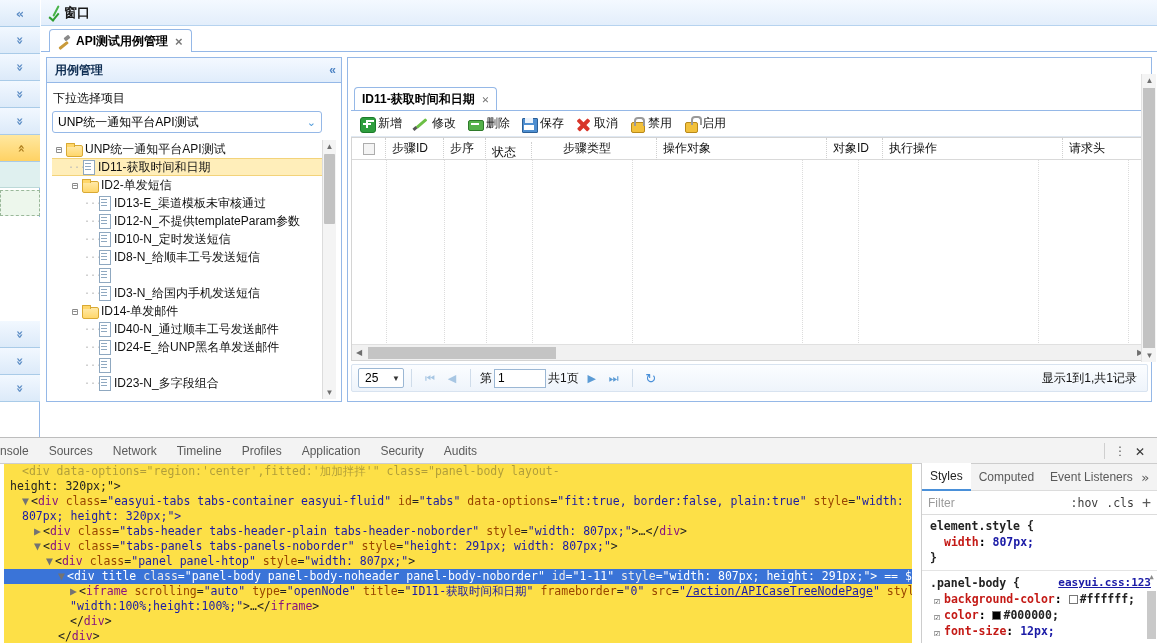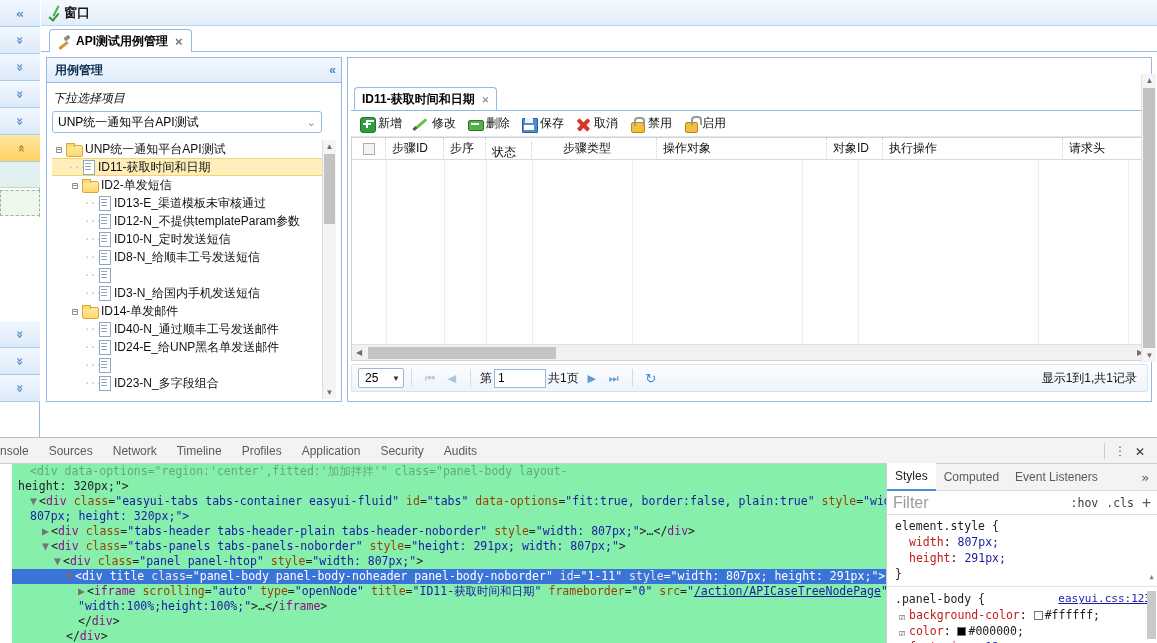--- a/index.html
+++ b/index.html
@@ -108,21 +108,21 @@
   .panel-head {
     height: 25px;
     background: linear-gradient(to bottom,#f4f9ff 0%,#e0edfb 100%);
     border-bottom: 1px solid #95b8e7;
     display: flex; align-items: center; padding: 0 5px 0 8px;
     color: #0e2d52; font-weight: bold; font-size: 12px;
   }
   .panel-head .spacer{flex:1;}
   .collapse-ico{color:#4e84c4; font-weight:bold; font-size:12px;}
   #leftbody { position:absolute; left:0; top:26px; right:0; bottom:0; background:#fff; padding:4px 5px 0 5px; }
-  .field-label { font-size: 12px; color:#111; margin: 2px 0 4px 1px; font-style: italic; }
+  .field-label { font-size: 12px; color:#111; margin: 2px 0 4px 1px; }
   .combo {
     height: 22px; border: 1px solid #95b8e7; border-radius: 3px;
     background: #fff; display: flex; align-items: center;
     padding: 0 2px 0 5px; font-size: 12px; margin-right: 14px;
   }
   .combo .val { flex: 1; white-space: nowrap; overflow: hidden; }
   .combo .arrow { color:#4e9ada; font-size: 11px; padding-right:3px;}
 
   
   #tree {
@@ -296,50 +296,50 @@
     background:#f3f3f3; border-bottom:1px solid #cdcdcd;
     display:flex; align-items:center;
   }
   .dt-tab { padding:0 10px; font-size:12px; color:#5a5a5a; font-family:"Liberation Sans", sans-serif; line-height:26px;}
   .dt-tools { margin-left:auto; display:flex; align-items:center; gap:4px; padding-right:8px;}
   .dt-sep { width:1px; height:16px; background:#cfcfcf; margin-right:4px;}
   .kebab { width:14px; text-align:center; color:#5a5a5a; font-size:12px; letter-spacing:0; line-height:10px;}
   .xbtn { width:18px; text-align:center; color:#3b3b3b; font-size:15px;}
 
   #dt-dom {
-    position:absolute; left:12px; top:26px; width:908px; bottom:0;
-    background:#86efac; overflow:hidden; padding-top:0px;
+    position:absolute; left:4px; top:26px; width:908px; bottom:0;
+    background:#fde047; overflow:hidden; padding-top:0px;
   }
   .code { font-size:11.5px; line-height:15px; white-space:pre; color:#222; font-family:"DejaVu Sans Mono", monospace;}
   .code .tag { color:#881280; }
   .code .attr { color:#994500; }
   .code .val { color:#1a1aa6; }
   .code .pun { color:#222; }
   .code .lnk { color:#1a1aa6; text-decoration:underline; }
   .code .gray{ color:#999; }
   .row-sel { background:#3a74d8; color:#fff; }
   .row-sel .tag, .row-sel .attr, .row-sel .val, .row-sel .pun, .row-sel .gray { color:#fff; }
   .row-sel .attr { color:#e8e8e8; }
   .row-sel .val { color:#ffffff; }
   .arrowtri { display:inline-block; width:9px; color:#737373; }
   .clipped-top { opacity:0.35; }
 
   #dt-styles {
-    position:absolute; right:0; top:26px; width:271px; bottom:0;
+    position:absolute; right:0; top:26px; width:236px; bottom:0;
     background:#fff; border-left:1px solid #cdcdcd;
   }
   #st-tabs { height:27px; border-bottom:1px solid #dcdcdc; display:flex; align-items:center; background:#f3f3f3;}
   .st-tab { padding:0 8px; font-size:12px; color:#5a5a5a; line-height:26px; font-family:"Liberation Sans", sans-serif;}
   .st-tab.active { background:#fff; border-bottom:2px solid #4a90d9; color:#222; }
   .st-more { margin-left:auto; padding-right:8px; color:#5a5a5a; font-size:13px;}
   #st-filter { height:24px; border-bottom:1px solid #dcdcdc; display:flex; align-items:center; padding:0 6px; background:#fff; gap:8px;}
-  #st-filter .ph { color:#9b9b9b; font-size:16px; font-family:"Liberation Sans", sans-serif; flex:1;}
+  #st-filter .ph { color:#9b9b9b; font-size:12px; font-family:"Liberation Sans", sans-serif; flex:1;}
   #st-filter .tok { font-size:11.5px; color:#3b3b3b; font-family:"DejaVu Sans Mono", monospace;}
   #st-filter .plus { color:#5a5a5a; font-size:15px;}
-  #st-rules { position:absolute; left:0; top:51px; right:0; bottom:0; overflow:hidden; padding:3px 0 0 0; font-size:11.5px; line-height:16px;}
+  #st-rules { position:absolute; left:0; top:51px; right:0; bottom:0; overflow:hidden; padding:3px 0 0 0; font-size:11.5px; line-height:16px;font-weight:bold;}
   .rule { padding:0 6px 0 8px; position:relative; }
   .sel-name { color:#222; }
   .src { color:#1a1aa6; text-decoration:underline; float:right; font-size:11px; }
   .prop { color:#c41a16; padding-left:14px; }
   .pval { color:#1a1aa6; }
   .pval.dark { color:#222; }
   .cb-row { position:relative; }
   .cb-row .mark { position:absolute; left:4px; top:2px; font-size:10px; color:#333; }
   .swatch { display:inline-block; width:9px;height:9px;border:1px solid #777; vertical-align:-1px; margin-right:2px;}
   .rule-div { border-top:1px solid #e4e4e4; margin:4px 0; }
@@ -670,21 +670,20 @@
       <span class="ph">Filter</span>
       <span class="tok">:hov</span>
       <span class="tok">.cls</span>
       <span class="plus">+</span>
     </div>
     <div id="st-rules">
       <div class="rule">
         <div class="sel-name">element.style {</div>
         <div id="elstyle-props">
             <div><span class="prop">width</span><span>: </span><span class="pval">807px;</span></div>
-            <div><span class="prop">height</span><span>: </span><span class="pval">291px;</span></div>
           </div>
         <div class="sel-name">}</div>
       </div>
       <div class="rule-div"></div>
       <div class="rule">
         <div>
           <span class="src">easyui.css:123</span>
           <span class="sel-name">.panel-body {</span>
         </div>
         <div id="panelbody-props">

